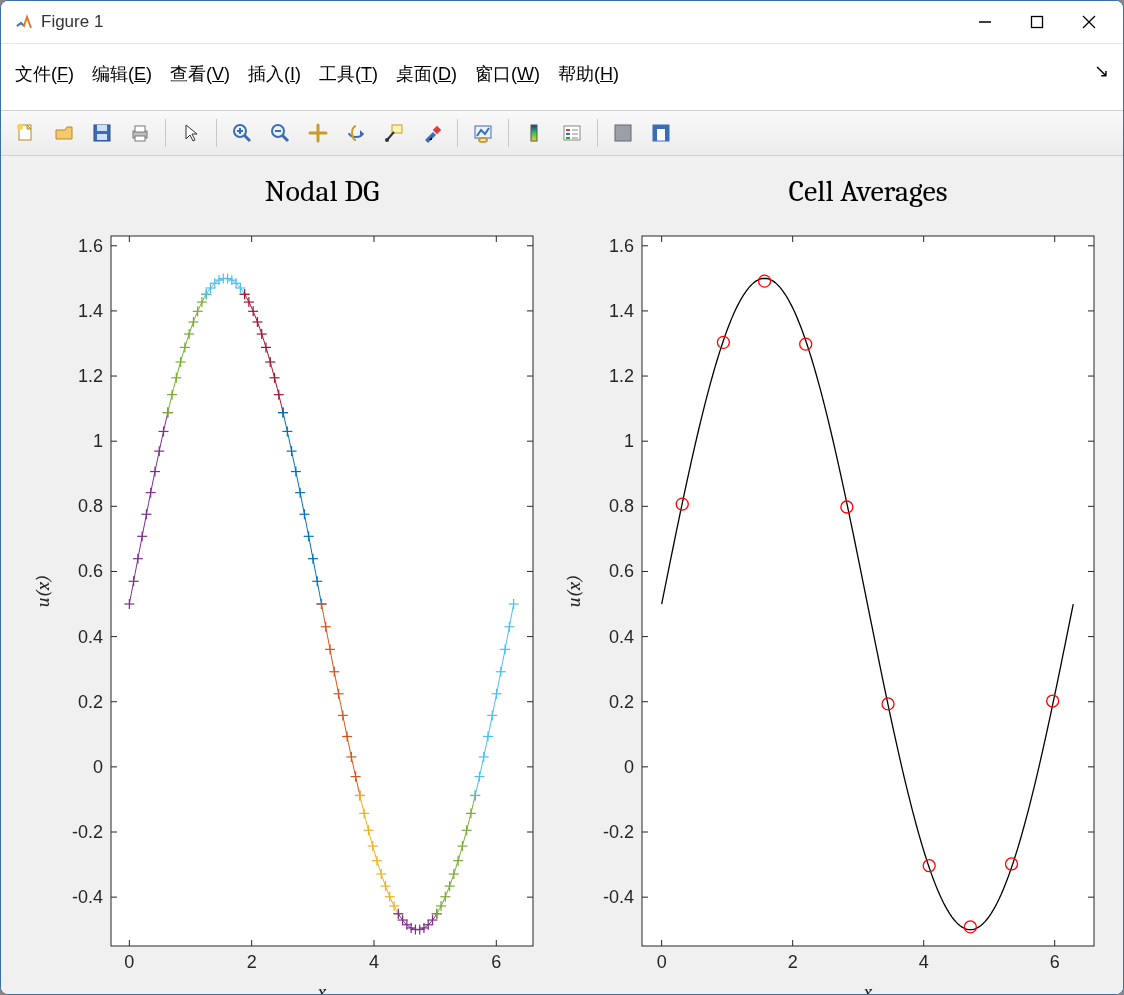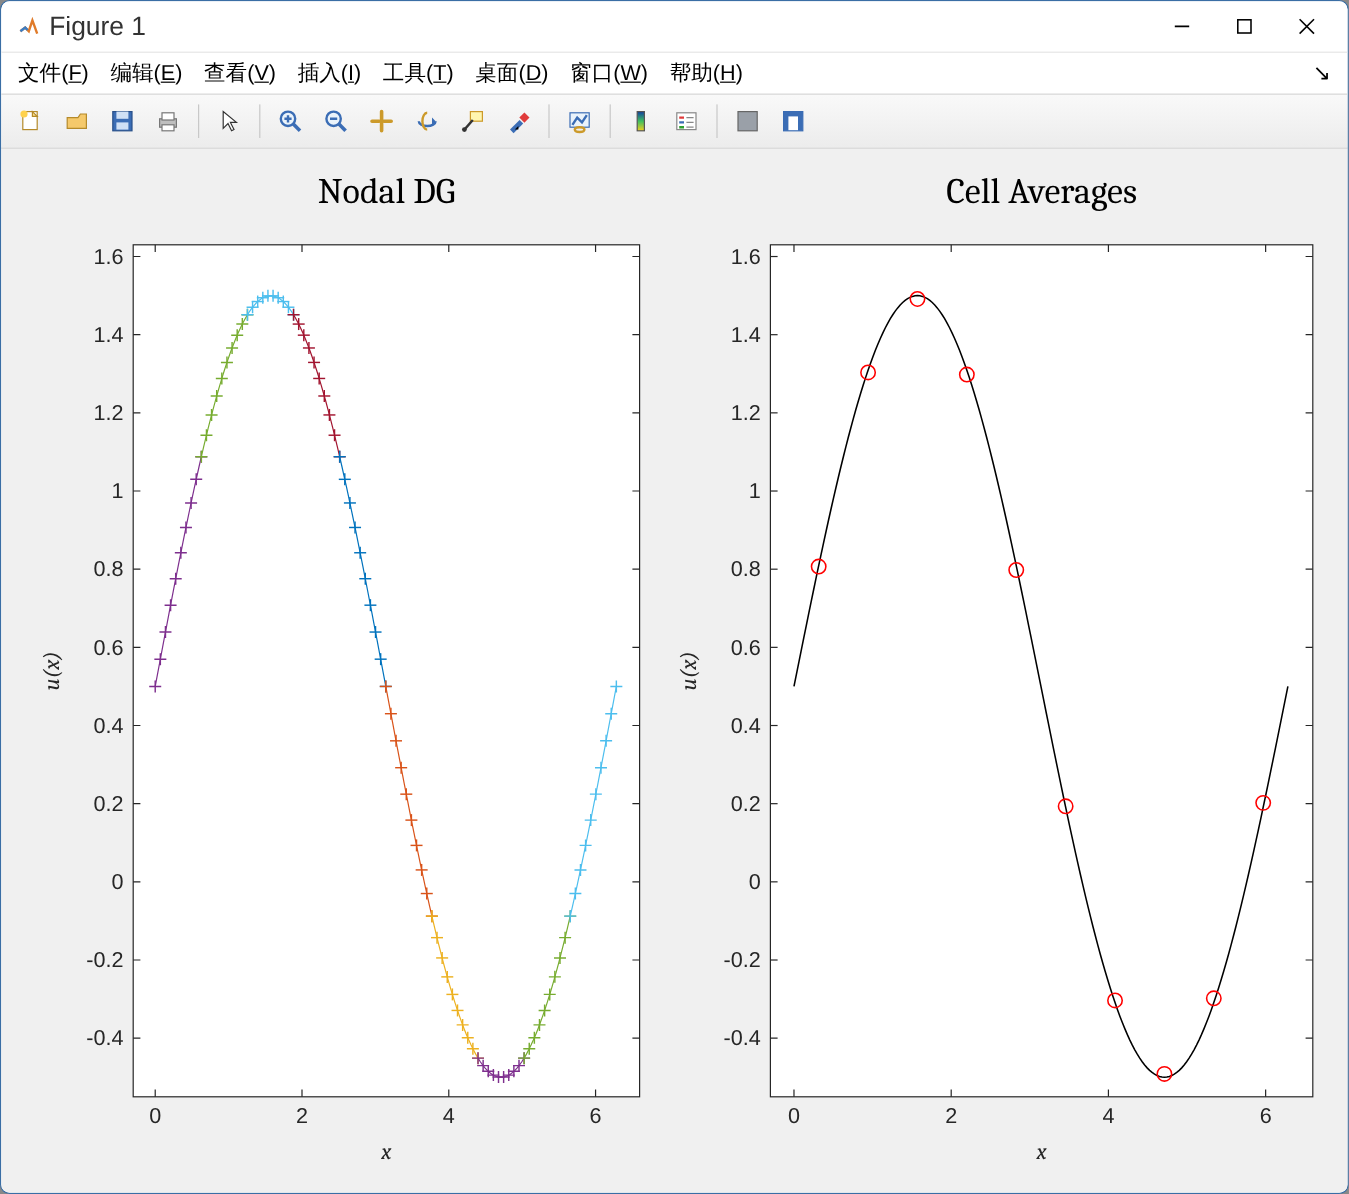--- a/index.html
+++ b/index.html
@@ -1,22 +1,22 @@
 <!DOCTYPE html>
 <html><head>
 <meta charset="utf-8">
 <style>
   html,body{margin:0;padding:0;font-family:"Segoe UI","Microsoft YaHei",Arial,sans-serif;font-size:14px;background:#888;}
   .window{width:1124px;height:995px;background:#fff;border:1px solid #3a6ea5;border-radius:8px;box-sizing:border-box;display:flex;flex-direction:column;overflow:hidden;}
   .titlebar{height:42px;display:flex;align-items:center;padding:0 8px;background:#fff;}
   .titlebar .app-icon{width:18px;height:18px;margin:0 8px 0 6px;display:inline-block;vertical-align:middle;}
-  .titlebar .title{font-size:22px;color:#333;}
+  .titlebar .title{font-size:17px;color:#333;}
   .titlebar .spacer{flex:1;}
   .winbtn{width:52px;height:42px;display:flex;align-items:center;justify-content:center;color:#222;}
-  .menubar{height:34px;display:flex;align-items:center;padding:0 6px;background:#fff;border-top:1px solid #e5e5e5;border-bottom:1px solid #d0d0d0;font-size:18px;color:#000;}
+  .menubar{height:34px;display:flex;padding:16px 6px;background:#fff;border-top:1px solid #e5e5e5;border-bottom:1px solid #d0d0d0;font-size:18px;color:#000;}
   .menubar .menu{padding:2px 8px;margin-right:2px;cursor:default;}
   .menubar .menu u{text-decoration:underline;}
   .menubar .spacer{flex:1;}
   .undock{font-size:18px;color:#000;margin-right:8px;}
   .toolbar{height:44px;display:flex;align-items:center;padding:0 6px;background:linear-gradient(#f9f9f9,#ececec);border-bottom:1px solid #cfcfcf;}
   .tbtn{width:32px;height:32px;margin:0 2px;display:flex;align-items:center;justify-content:center;border:1px solid transparent;border-radius:3px;}
   .tsep{width:1px;height:28px;background:#c8c8c8;margin:0 6px;}
   .figarea{flex:1;background:#f0f0f0;position:relative;padding-left:39px;}
   .plots{position:absolute;inset:0;display:flex;}
   .plotslot{flex:1;position:relative;}

